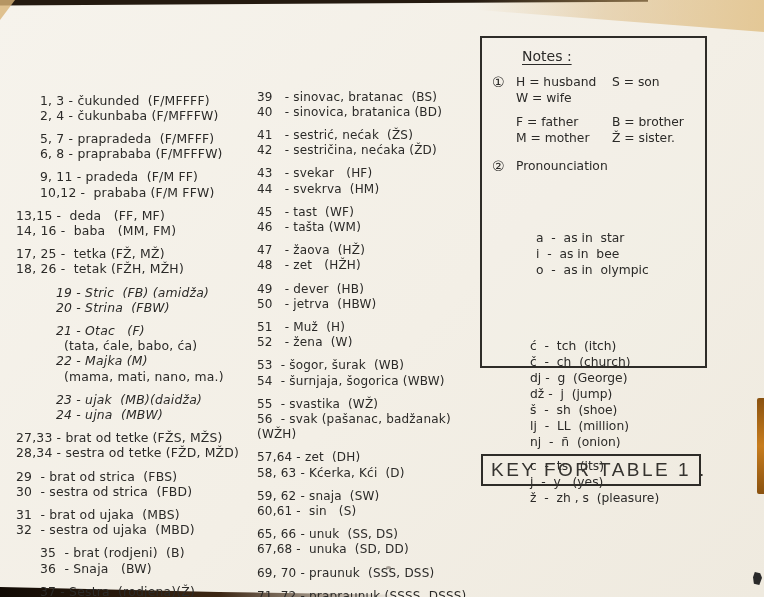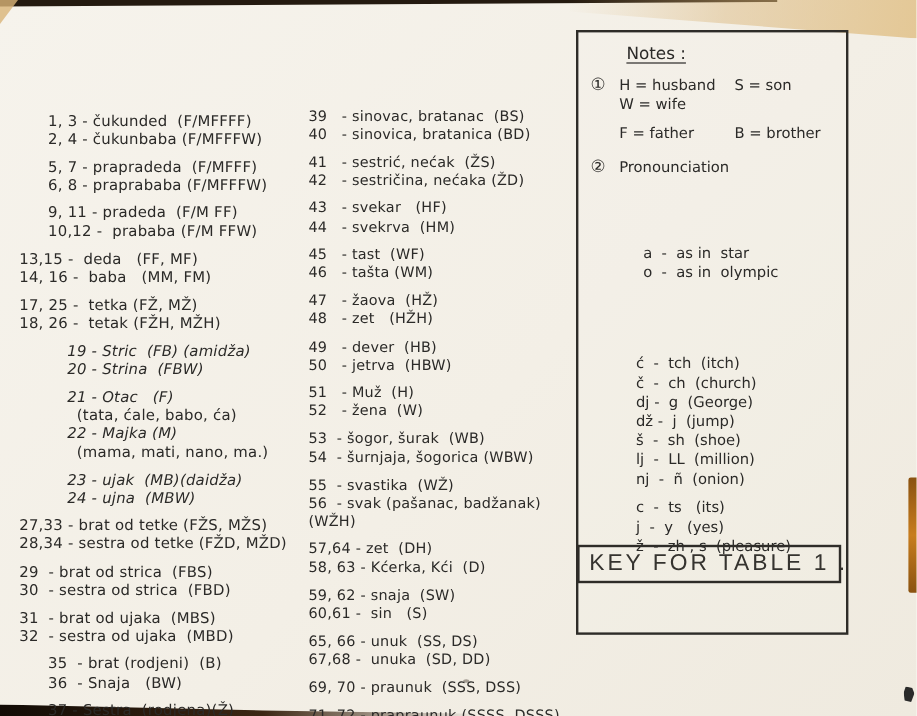--- a/index.html
+++ b/index.html
@@ -32,21 +32,21 @@
   .hw{white-space:pre-wrap;line-height:15.2px;font-size:12.4px;letter-spacing:.2px;}
   .col-left{position:absolute;left:16px;top:47px;width:246px;}
   .col-mid{position:absolute;left:257px;top:44px;width:228px;font-size:12px;}
   .hw-line{min-height:15px;}
   .gap{margin-top:8px;}
   .ind1{margin-left:24px;}
   .ind2{margin-left:40px;font-style:italic;}
   .ind3{margin-left:48px;}
 
   
-  .notes-box{position:absolute;left:480px;top:25px;width:227px;height:504px;
+  .notes-box{position:absolute;left:480px;top:36px;width:227px;height:332px;
     border:2px solid #2e2c28;background:rgba(255,255,255,.06);box-sizing:border-box;
     padding:10px 0 6px 12px;font-size:12.3px;line-height:16px;}
   .notes-title{display:inline-block;margin-left:28px;font-size:14px;
     text-decoration:underline;text-underline-offset:3px;margin-bottom:10px;}
   .note-sec{position:relative;padding-left:22px;margin-bottom:12px;}
   .note-marker{position:absolute;left:-2px;top:0;font-size:14px;}
   .note-row{display:flex;white-space:pre-wrap;}
   .note-row .nl{width:96px;flex:0 0 96px;}
   .pron-title{margin-bottom:8px;}
   .pron-list{margin-left:14px;white-space:pre-wrap;}
@@ -92,29 +92,33 @@
             <span class="nl">H = husband</span>
             <span class="nr">S = son</span>
           </div>
           <div class="note-row">
             <span class="nl">W = wife</span>
           </div>
           <div class="note-row gap">
             <span class="nl">F = father</span>
             <span class="nr">B = brother</span>
           </div>
+          <div class="note-row">
+            <span class="nl">M = mother</span>
+            <span class="nr">Ž = sister.</span>
+          </div>
         </div>
     </div>
 
     <div class="note-sec">
       <span class="note-marker">②</span>
       <div class="pron-title">Pronounciation</div>
       <div class="pron-list vowels">
         
-      <div class="hw-line">a  -  as in  star</div><div class="hw-line">o  -  as in  olympic</div></div>
+      <div class="hw-line">a  -  as in  star</div><div class="hw-line">i  -  as in  bee</div><div class="hw-line">o  -  as in  olympic</div></div>
       <div class="pron-list">
         
       <div class="hw-line">ć  -  tch  (itch)</div><div class="hw-line">č  -  ch  (church)</div><div class="hw-line">dj -  g  (George)</div><div class="hw-line">dž -  j  (jump)</div><div class="hw-line">š  -  sh  (shoe)</div><div class="hw-line">lj  -  LL  (million)</div><div class="hw-line">nj  -  ñ  (onion)</div><div class="hw-line gap">c  -  ts   (its)</div><div class="hw-line">j  -  y   (yes)</div><div class="hw-line">ž  -  zh , s  (pleasure)</div></div>
     </div>
   </div>
 
   <div class="key-box">
     <span class="key-label">KEY FOR TABLE 1 .</span>
   </div>
 

